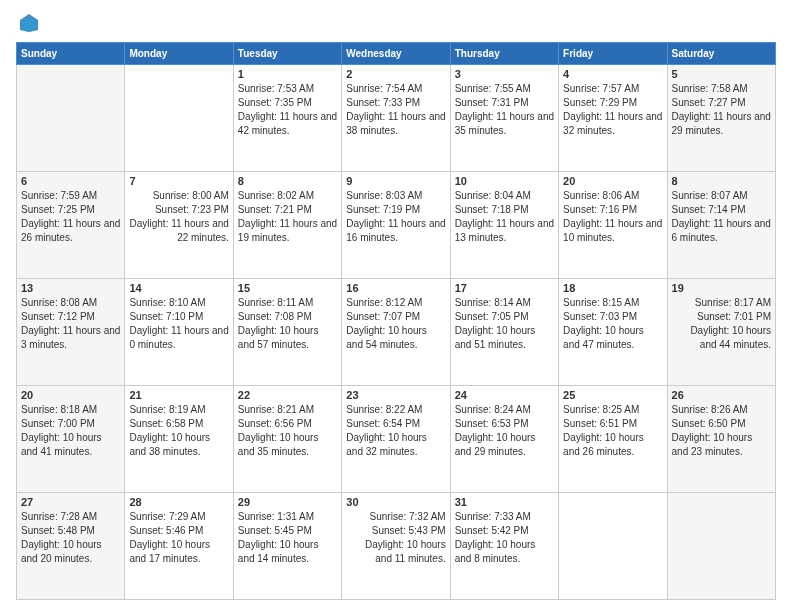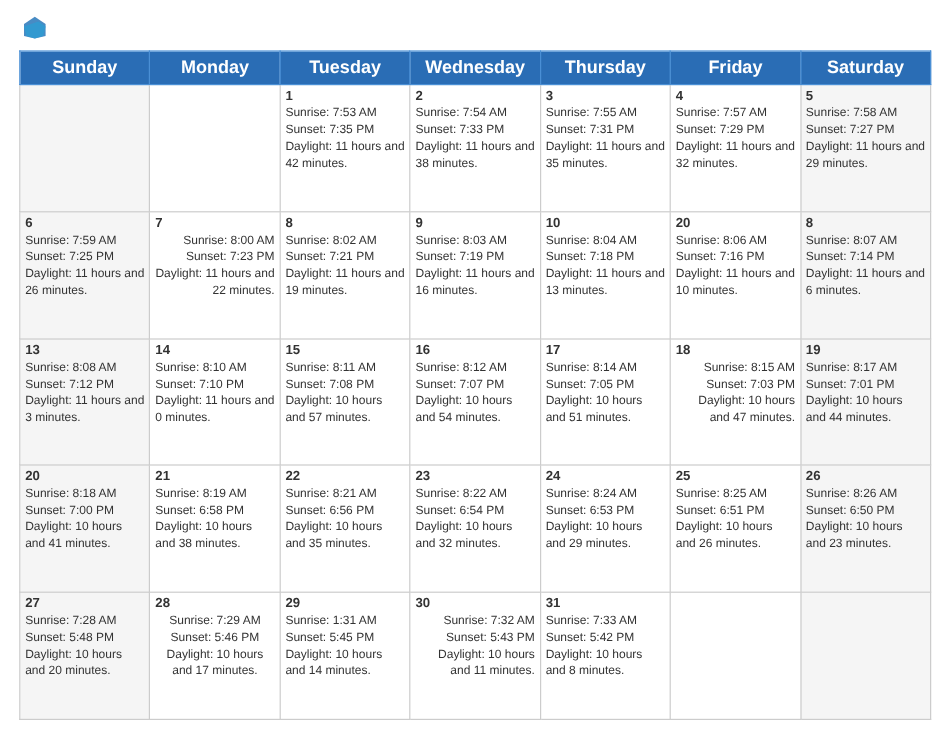--- a/index.html
+++ b/index.html
@@ -64,24 +64,24 @@
     .calendar {
       flex: 1;
       border: 1px solid #ccc;
       border-collapse: collapse;
       width: 100%;
       table-layout: fixed;
     }
     .calendar th {
       background: #2a6db5;
       color: #fff;
-      font-size: 15px;
+      font-size: 10px;
       font-weight: bold;
       padding: 5px 4px;
-      text-align: center;
+      text-align: left;
       border: 1px solid #4a8fd5;
     }
     .calendar td {
       border: 1px solid #ccc;
       vertical-align: top;
       padding: 3px 4px;
       font-size: 9px;
       color: #333;
       background: #fff;
     }
@@ -242,27 +242,27 @@
 Daylight: 10 hours and 54 minutes.</div>
           </td>
           <td>
             <span class="day-num">17</span>
             <div class="day-info" style="white-space: pre-line;">Sunrise: 8:14 AM
 Sunset: 7:05 PM
 Daylight: 10 hours and 51 minutes.</div>
           </td>
           <td>
             <span class="day-num">18</span>
-            <div class="day-info" style="white-space: pre-line; text-align: right;">Sunrise: 8:15 AM
+            <div class="day-info" style="white-space: pre-line;">Sunrise: 8:15 AM
 Sunset: 7:03 PM
 Daylight: 10 hours and 47 minutes.</div>
           </td>
           <td>
             <span class="day-num">19</span>
-            <div class="day-info" style="white-space: pre-line;">Sunrise: 8:17 AM
+            <div class="day-info" style="white-space: pre-line; text-align: right;">Sunrise: 8:17 AM
 Sunset: 7:01 PM
 Daylight: 10 hours and 44 minutes.</div>
           </td>
         </tr>
         <tr>
           <td>
             <span class="day-num">20</span>
             <div class="day-info" style="white-space: pre-line;">Sunrise: 8:18 AM
 Sunset: 7:00 PM
 Daylight: 10 hours and 41 minutes.</div>
@@ -306,21 +306,21 @@
         </tr>
         <tr>
           <td>
             <span class="day-num">27</span>
             <div class="day-info" style="white-space: pre-line;">Sunrise: 7:28 AM
 Sunset: 5:48 PM
 Daylight: 10 hours and 20 minutes.</div>
           </td>
           <td>
             <span class="day-num">28</span>
-            <div class="day-info" style="white-space: pre-line; text-align: center;">Sunrise: 7:29 AM
+            <div class="day-info" style="white-space: pre-line;">Sunrise: 7:29 AM
 Sunset: 5:46 PM
 Daylight: 10 hours and 17 minutes.</div>
           </td>
           <td>
             <span class="day-num">29</span>
             <div class="day-info" style="white-space: pre-line;">Sunrise: 1:31 AM
 Sunset: 5:45 PM
 Daylight: 10 hours and 14 minutes.</div>
           </td>
           <td>

